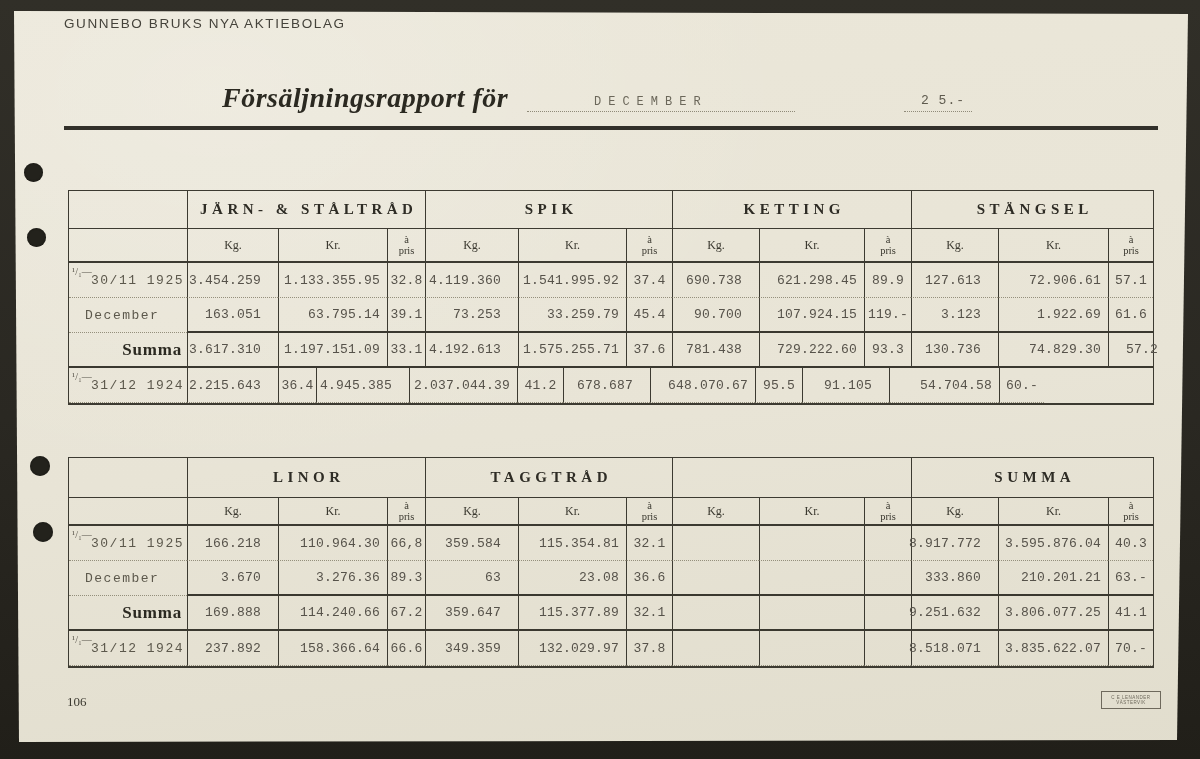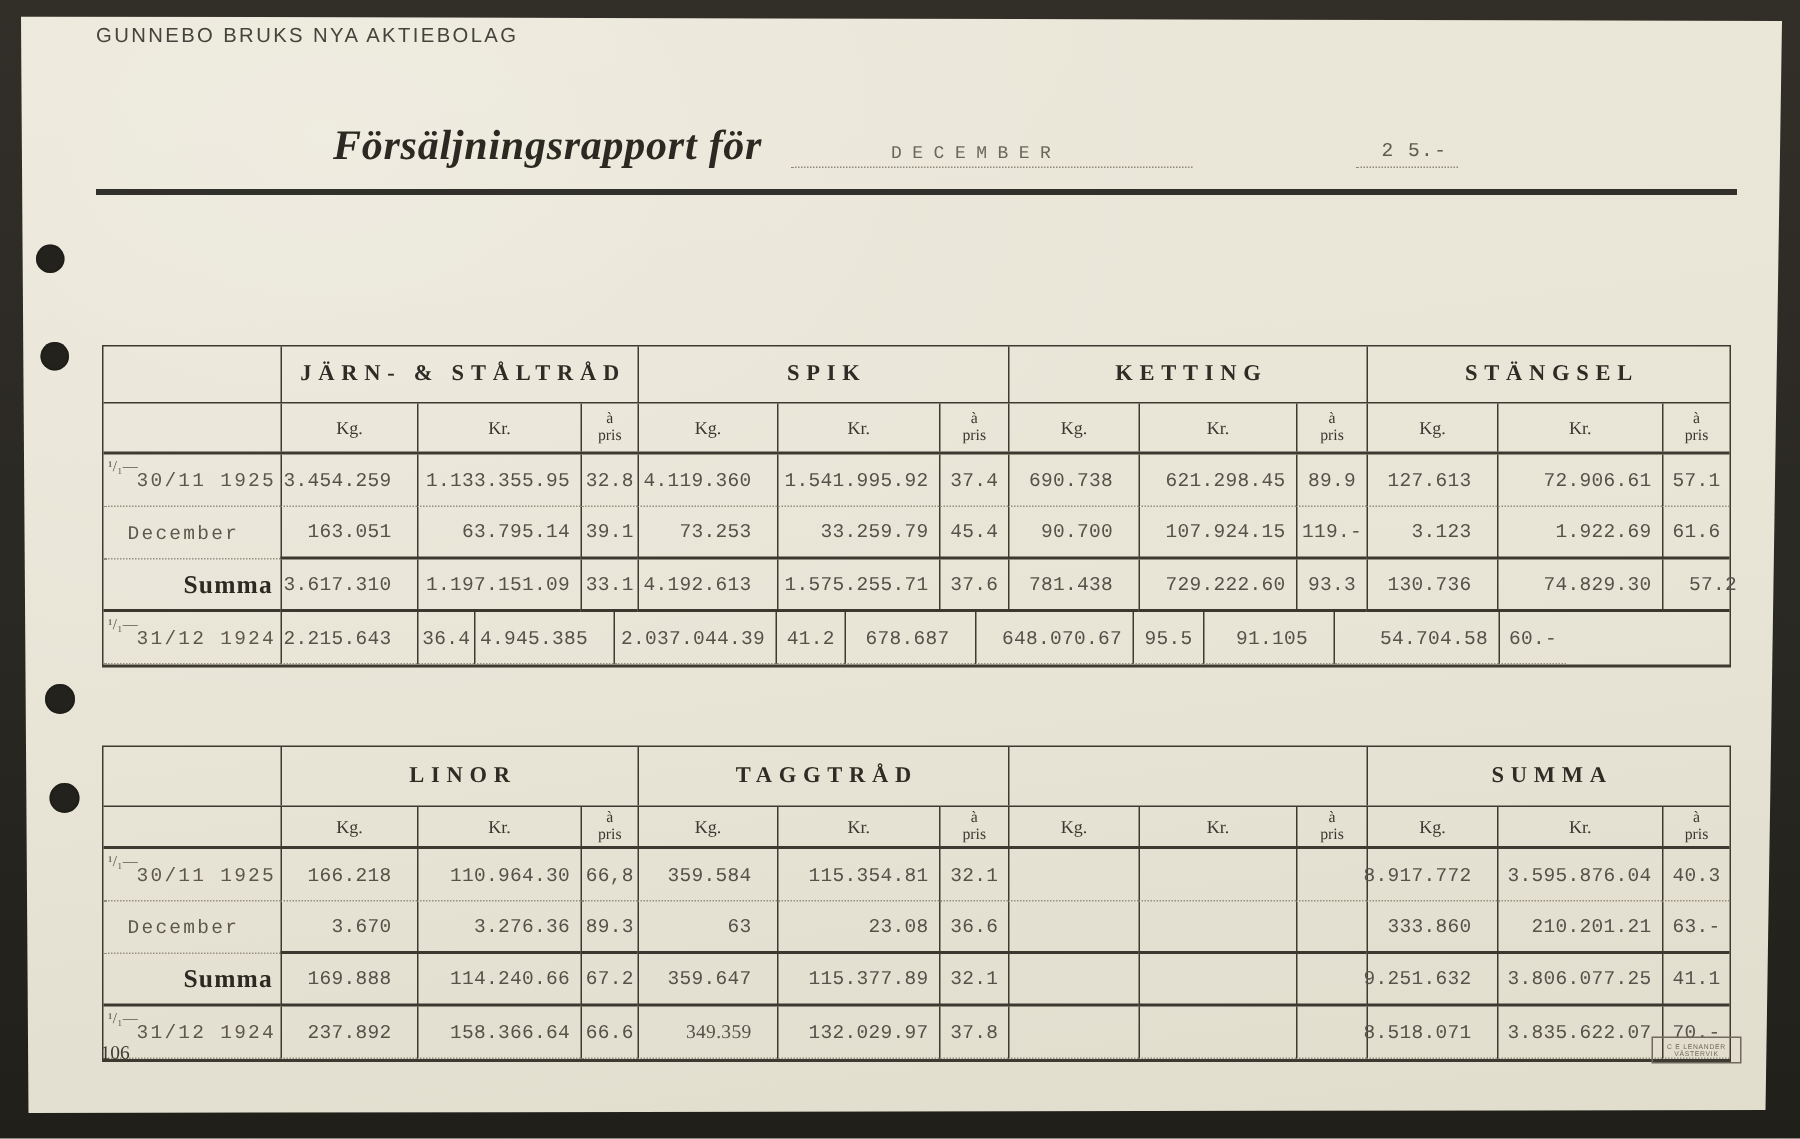--- a/index.html
+++ b/index.html
@@ -32,21 +32,21 @@
   }
   .typed{font-family:"Liberation Mono","DejaVu Sans Mono",monospace;color:#6b675a;}
   .typed-month{position:absolute;left:594px;top:95px;font-size:12px;letter-spacing:7px;}
   .typed-year{position:absolute;left:921px;top:93px;font-size:13px;letter-spacing:1px;color:#5e5a4e;text-align:right;}
   .dotline{position:absolute;border-bottom:1.5px dotted #8f8a78;height:0;}
   .dotline.a{left:527px;top:111px;width:268px;}
   .dotline.b{left:904px;top:111px;width:68px;}
   .rule{position:absolute;left:64px;top:126px;width:1094px;height:3.5px;background:#32302a;}
 
   
-  .tbl{position:absolute;border:1px solid #3c3a31;border-bottom-width:2px;background:transparent;margin-top:40px;}
+  .tbl{position:absolute;border:1px solid #3c3a31;border-bottom-width:2px;background:transparent;}
   .trow{display:flex;box-sizing:border-box;}
   .trow > .cell{box-sizing:border-box;flex:0 0 auto;display:flex;align-items:center;border-left:1px solid #3c3a31;height:100%;}
   .trow > .cell:first-child{border-left:none;}
 
   .ghead{border-bottom:1px solid #3c3a31;}
   .ghead .gname{justify-content:center;font-family:"Liberation Serif","DejaVu Serif",serif;
     font-weight:bold;font-size:15px;letter-spacing:4.5px;padding-left:4.5px;color:#2e2c25;}
   .shead{border-bottom:2px solid #3c3a31;}
   .shead .sub{justify-content:center;font-family:"Liberation Serif","DejaVu Serif",serif;
     font-size:12px;color:#3a382f;}
@@ -287,21 +287,21 @@
             <div class="cell val pr" style="width: 45px;">41.1</div>
           </div>
           <div class="trow drow prev" style="height: 35px;">
             <div class="cell lbl prev" style="width: 118px;">
               <span class="pfx">¹/₁—</span>
               <span class="lab">31/12 1924</span>
             </div>
             <div class="cell val kg" style="width: 91px;">237.892</div>
             <div class="cell val kr" style="width: 109px;">158.366.64</div>
             <div class="cell val pr" style="width: 38px;">66.6</div>
-            <div class="cell val kg" style="width: 93px; font-family: Liberation Serif, serif;">349.359</div>
+            <div class="cell val kg" style="width: 93px;">349.359</div>
             <div class="cell val kr" style="width: 108px;">132.029.97</div>
             <div class="cell val pr" style="width: 46px;">37.8</div>
             <div class="cell val kg" style="width: 87px;"></div>
             <div class="cell val kr" style="width: 105px;"></div>
             <div class="cell val pr" style="width: 47px;"></div>
             <div class="cell val kg" style="width: 87px;">8.518.071</div>
             <div class="cell val kr" style="width: 110px;">3.835.622.07</div>
             <div class="cell val pr" style="width: 45px;">70.-</div>
           </div>
         </div>

